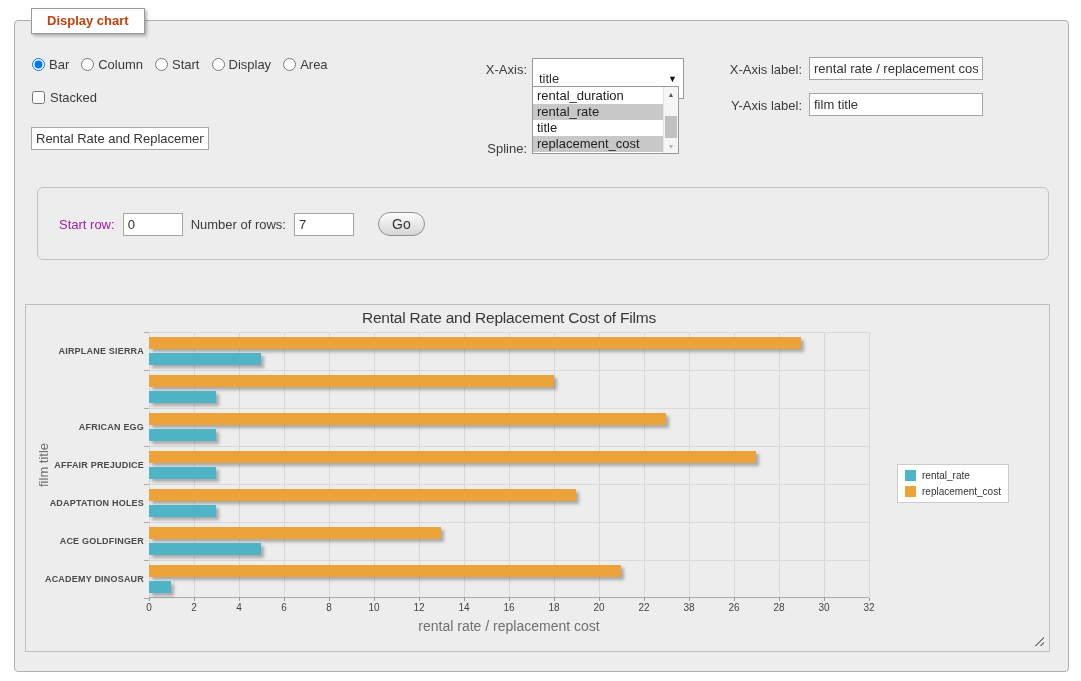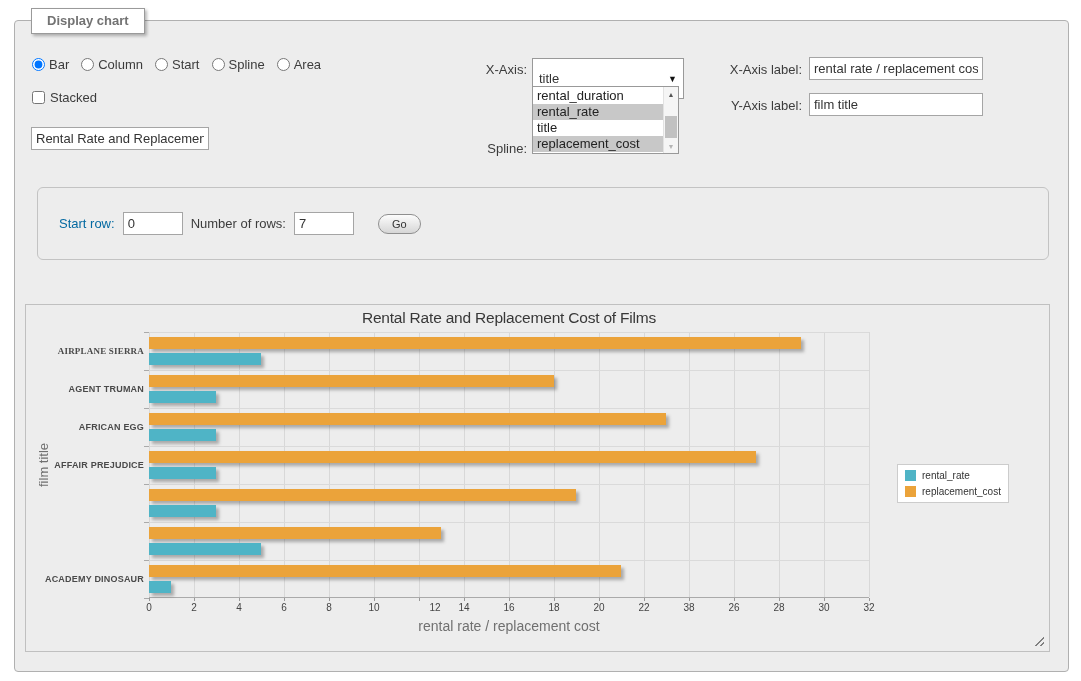--- a/index.html
+++ b/index.html
@@ -6,21 +6,21 @@
   html, body { width: 1081px; height: 681px; background: #fff; font-family: "Liberation Sans", sans-serif; font-size: 13px; color: #333; }
 
   
   .panel {
     position: absolute; left: 14px; top: 20px; width: 1055px; height: 652px;
     background: #ededed; border: 1px solid #b0b0b0; border-radius: 4px;
   }
   .panel-legend {
     position: absolute; left: 16px; top: -13px; height: 26px;
     background: #fff; border: 1px solid #9a9a9a; padding: 4px 15px;
-    font-weight: bold; font-size: 13px; color: #737373;
+    font-weight: bold; font-size: 13px; color: #c2410c;
     box-shadow: 2px 2px 3px rgba(0,0,0,0.28);
   }
 
   
   .ctl-label { position: absolute; color: #3c3c3c; font-size: 13px; }
   .radio-group { position: absolute; left: 17px; top: 36px; display: flex; align-items: center; gap: 12px; }
   .radio-group label { display: flex; align-items: center; gap: 4px; color: #3c3c3c; }
   .radio-group input { margin: 0; }
   .stacked-row { position: absolute; left: 17px; top: 69px; display: flex; align-items: center; gap: 5px; color: #3c3c3c; }
 
@@ -57,21 +57,21 @@
   
   .rows-box {
     position: absolute; left: 22px; top: 166px; width: 1012px; height: 73px;
     border: 1px solid #c3c3c3; border-radius: 6px;
   }
   .rows-inner { position: absolute; left: 21px; top: 24px; display: flex; align-items: center; gap: 8px; }
   .rows-inner input[type="text"] { width: 60px; }
   .go-btn {
     margin-left: 16px; border: 1px solid #8f8f8f; border-radius: 12px;
     background: linear-gradient(#fcfcfc, #d6d6d6); color: #333;
-    font-family: "Liberation Sans", sans-serif; font-size: 11px;
+    font-family: "Liberation Sans", sans-serif; font-size: 14px;
     padding: 3px 13px; cursor: pointer;
   }
 
   
   .chart-box {
     position: absolute; left: 10px; top: 283px; width: 1025px; height: 348px;
     border: 1px solid #c0c0c0; background: #ededed;
   }
   .chart-title { position: absolute; left: 123px; top: 4px; width: 720px; text-align: center;
     font-size: 15.5px; color: #383838; letter-spacing: -0.2px; }
@@ -115,21 +115,21 @@
       <label>
         <input type="radio" name="ctype" style="">
         <span>Column</span>
       </label>
       <label>
         <input type="radio" name="ctype" style="">
         <span>Start</span>
       </label>
       <label>
         <input type="radio" name="ctype" style="">
-        <span>Spline</span>
+        <span>Display</span>
       </label>
       <label>
         <input type="radio" name="ctype" style="">
         <span>Area</span>
       </label>
     </div>
 
   <div class="stacked-row">
     <input type="checkbox" style="">
     <span>Stacked</span>
@@ -161,21 +161,21 @@
   </div>
 
   <span class="ctl-label" style="left:700px; top:41px; width:87px; text-align:right;">X-Axis label:</span>
   <input type="text" class="xlab-input" value="rental rate / replacement cost" style="">
 
   <span class="ctl-label" style="left:700px; top:77px; width:87px; text-align:right;">Y-Axis label:</span>
   <input type="text" class="ylab-input" value="film title" style="">
 
   <div class="rows-box">
     <div class="rows-inner">
-      <span style="color:#0369a1;">Start row:</span>
+      <span style="color:#a21caf;">Start row:</span>
       <input type="text" value="0" style="">
       <span style="color:#3c3c3c;">Number of rows:</span>
       <input type="text" value="7" style="">
       <button class="go-btn">Go</button>
     </div>
   </div>
 
   <div class="chart-box">
     <div class="chart-title">Rental Rate and Replacement Cost of Films</div>
     <div class="y-axis-title">film title</div>
@@ -244,21 +244,21 @@
         <div class="bar" style="top: 233px; width: 65.5938%; background: rgb(235, 163, 58);"></div>
         <div class="bar" style="top: 249px; width: 3.09375%; background: rgb(79, 180, 198);"></div>
       </div>
     <div class="xticks">
         <span style="left: 0%;">0</span>
         <span style="left: 6.25%;">2</span>
         <span style="left: 12.5%;">4</span>
         <span style="left: 18.75%;">6</span>
         <span style="left: 25%;">8</span>
         <span style="left: 31.25%;">10</span>
-        <span style="left: 37.5%; margin-left: 16px;">12</span>
+        <span style="left: 37.5%;">12</span>
         <span style="left: 43.75%;">14</span>
         <span style="left: 50%;">16</span>
         <span style="left: 56.25%;">18</span>
         <span style="left: 62.5%;">20</span>
         <span style="left: 68.75%;">22</span>
         <span style="left: 75%;">38</span>
         <span style="left: 81.25%;">26</span>
         <span style="left: 87.5%;">28</span>
         <span style="left: 93.75%;">30</span>
         <span style="left: 100%;">32</span>
@@ -268,19 +268,20 @@
         <div class="legend-entry">
           <span class="legend-swatch" style="background: rgb(79, 180, 198);"></span>
           <span class="legend-text">rental_rate</span>
         </div>
         <div class="legend-entry">
           <span class="legend-swatch" style="background: rgb(235, 163, 58);"></span>
           <span class="legend-text">replacement_cost</span>
         </div>
       </div>
     <div class="resize-grip"></div>
-  <div class="cat-label" style="top: 27px; font-family: Liberation Serif, serif;">AIRPLANE SIERRA</div>
-      <div class="cat-label" style="top: 65px;">AGENT TRUMAN</div>
+  <div class="cat-label" style="top: 27px;">AIRPLANE SIERRA</div>
       <div class="cat-label" style="top: 103px;">AFRICAN EGG</div>
       <div class="cat-label" style="top: 141px;">AFFAIR PREJUDICE</div>
+      <div class="cat-label" style="top: 179px;">ADAPTATION HOLES</div>
+      <div class="cat-label" style="top: 217px;">ACE GOLDFINGER</div>
       <div class="cat-label" style="top: 255px;">ACADEMY DINOSAUR</div>
     </div>
 </div>
 
 </body></html>

